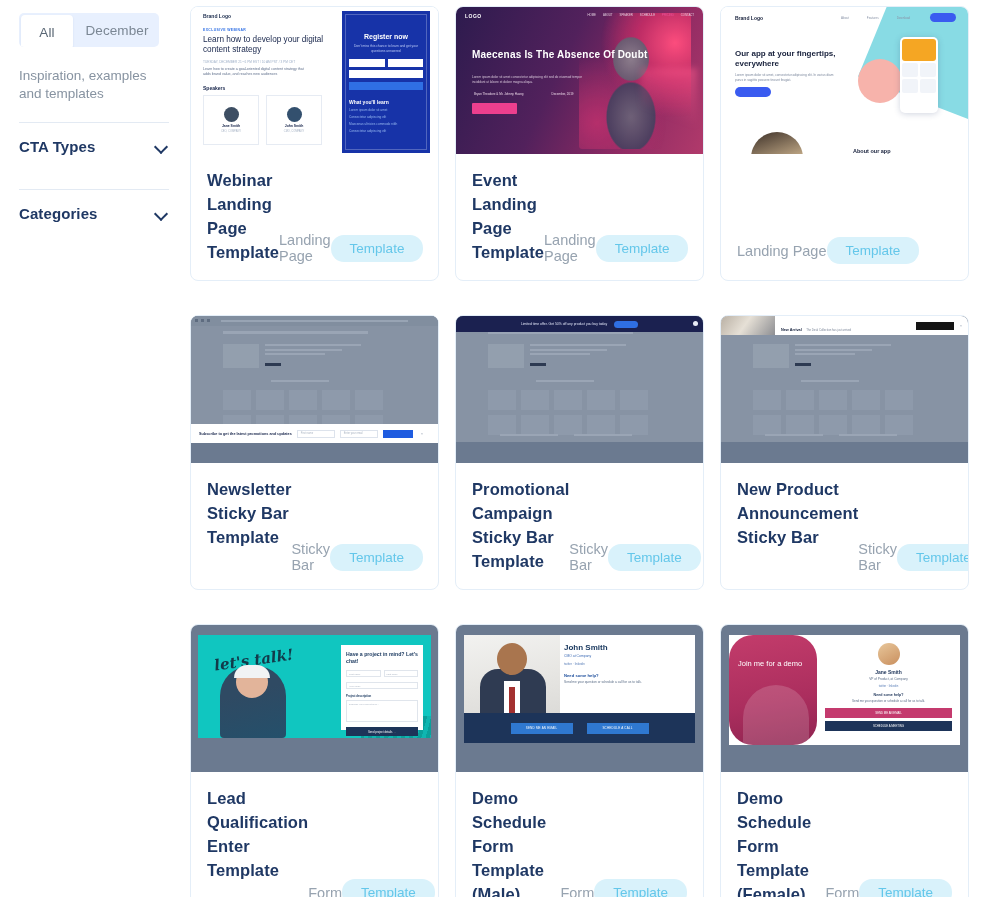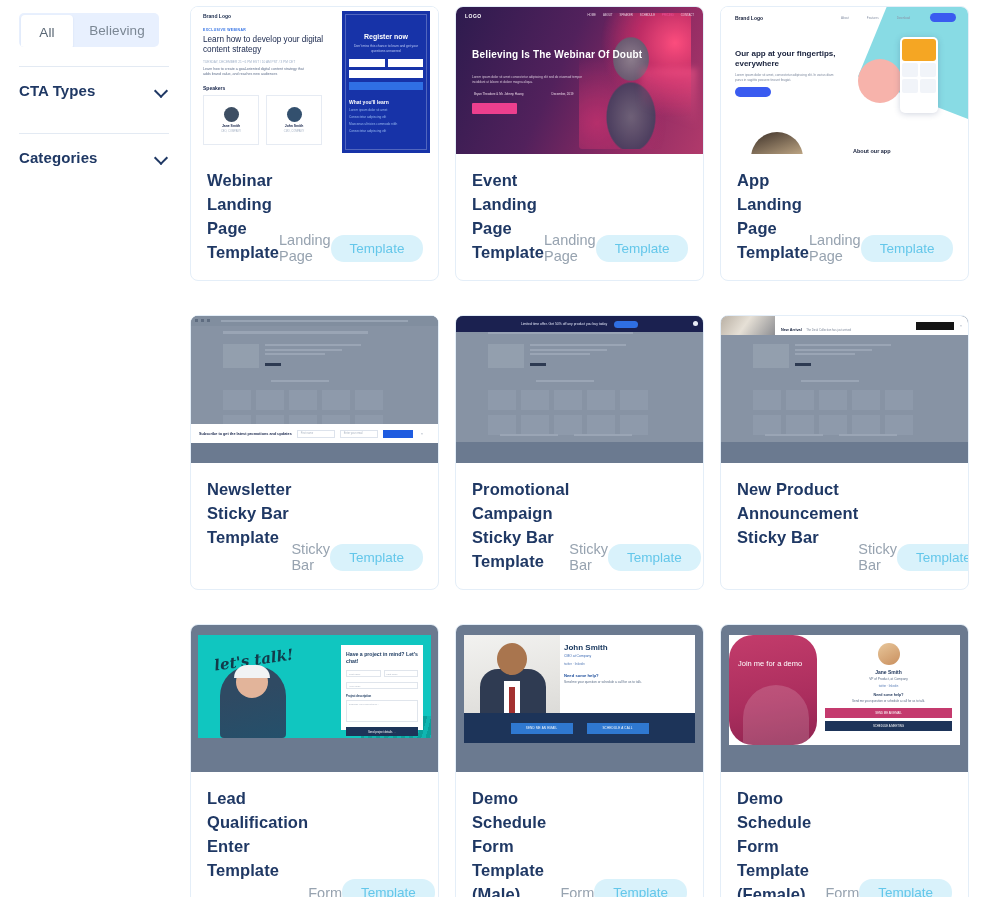--- a/index.html
+++ b/index.html
@@ -284,23 +284,24 @@
     font-size:2.8px; display:flex; align-items:center; justify-content:center;}
 </style>
 </head>
 <body>
 
 <div class="page">
 
   <aside class="sidebar">
     <div class="tabs">
       <button class="tab active">All</button>
-      <button class="tab">Believing</button>
+      <button class="tab">December</button>
     </div>
 
+    <div class="side-desc">Inspiration, examples and templates</div>
 
     <div class="divider"></div>
     <div class="side-section">
       <span class="side-section-label">CTA Types</span>
       <span class="chev"></span>
     </div>
 
     <div class="divider"></div>
     <div class="side-section">
       <span class="side-section-label">Categories</span>
@@ -369,21 +370,21 @@
               <span class="logo">LOGO</span>
               <span class="navl">
                 <span>HOME</span>
                 <span>ABOUT</span>
                 <span>SPEAKER</span>
                 <span>SCHEDULE</span>
                 <span class="on">PRICING</span>
                 <span>CONTACT</span>
               </span>
             </div>
-            <div class="h1">Believing Is The Webinar Of Doubt</div>
+            <div class="h1">Maecenas Is The Absence Of Doubt</div>
             <div class="p">Lorem ipsum dolor sit amet consectetur adipiscing elit sed do eiusmod tempor incididunt ut labore et dolore magna aliqua.</div>
             <div class="sub">
               <span>Bryan Theodore &amp; Mr. Johnny Huang</span>
               <span>December, 2019</span>
             </div>
             <div class="cta"></div>
           </div>
         </div>
         <div class="card-body">
           <h3 class="card-title">Event Landing Page Template</h3>
@@ -416,21 +417,20 @@
                 <i></i>
                 <i></i>
                 <i></i>
               </div>
             </div>
             <div class="dog"></div>
             <div class="about">About our app</div>
           </div>
         </div>
         <div class="card-body">
-          <h3 class="card-title">App Landing Page Template</h3>
           <div class="card-foot">
             <span class="card-cat">Landing Page</span>
             <span class="badge">Template</span>
           </div>
         </div>
       </article>
 
       <article class="card">
         <div class="thumb">
           <div class="tn tn-sb tn-nl">

